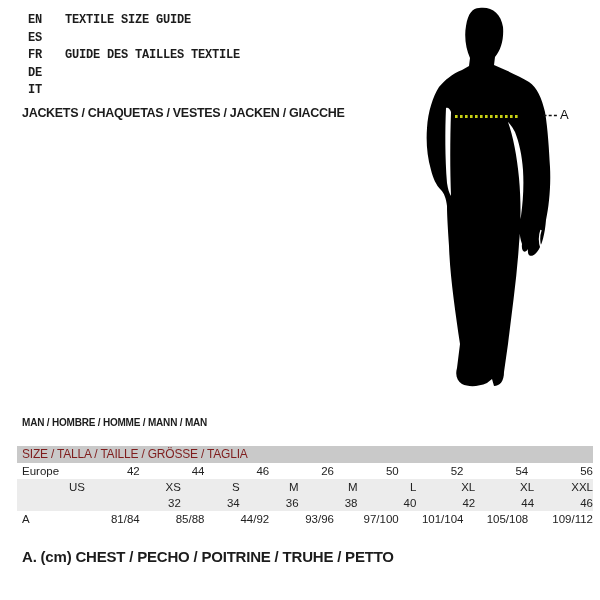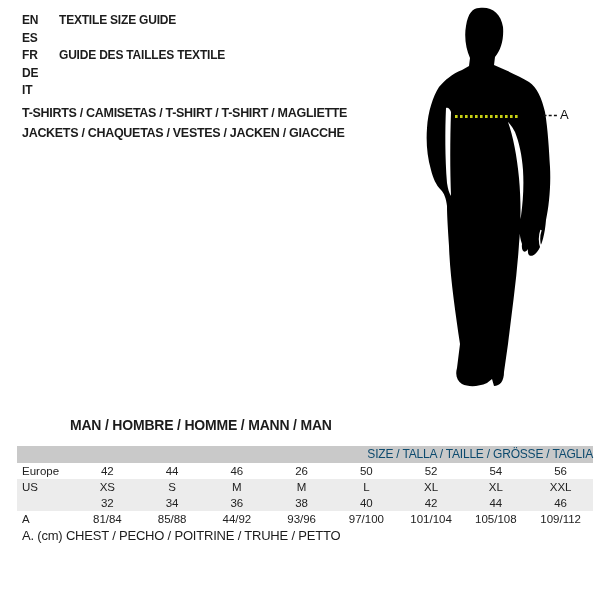--- a/index.html
+++ b/index.html
@@ -5,65 +5,63 @@
   html, body { margin: 0; padding: 0; }
   body {
     width: 600px; height: 600px;
     background: #ffffff;
     font-family: "Liberation Sans", sans-serif;
     color: #1c1c1c;
     position: relative;
     overflow: hidden;
   }
   .lang-list {
-    position: absolute; left: 22px; top: 12px;
+    position: absolute; left: 28px; top: 12px;
     font-weight: 700; font-size: 12px; letter-spacing: -0.2px;
-    line-height: 17.5px; white-space: nowrap;
+    line-height: 17.5px; white-space: nowrap; font-family: Liberation Mono, monospace;
   }
   .lang-row { display: flex; }
   .lang-code { width: 37px; }
   .categories {
     position: absolute; left: 22px; top: 104px;
     font-weight: 700; font-size: 12.5px; letter-spacing: -0.3px;
     line-height: 19.5px; white-space: nowrap;
   }
   .figure-wrap {
     position: absolute; left: 0; top: 0; width: 600px; height: 400px;
     pointer-events: none;
   }
   .figure-wrap svg { position: absolute; left: 0; top: 0; }
   .a-label {
     position: absolute; left: 560px; top: 107px;
     font-size: 13px; font-weight: 400; color: #111;
   }
   .gender-line {
     position: absolute; left: 22px; top: 417px;
-    font-weight: 700; font-size: 14px; letter-spacing: -0.2px;
+    font-weight: 700; font-size: 10px; letter-spacing: -0.2px;
     white-space: nowrap;
-    margin-left: 48px;
   }
   .size-table {
     position: absolute; left: 17px; top: 446px; width: 576px;
     font-size: 11.5px; color: #222;
   }
   .t-head {
     background: var(--header-bg, #c9c9c9);
     height: 17px; line-height: 17px;
     padding-left: 5px; box-sizing: border-box;
-    font-size: 12px; font-weight: 400; color: #0c4a6e;
+    font-size: 12px; font-weight: 400; color: #7f1d1d;
     letter-spacing: -0.2px;
-    text-align: right;
   }
   .trow { display: flex; height: 16px; line-height: 16px; }
-  .trow.shaded { background: var(--row-shade, #ececec); }
+  .trow.shaded { background: var(--row-shade, #ececec); padding-left: 47px; }
   .tlabel { width: 58px; padding-left: 5px; box-sizing: border-box; }
-  .tcell { flex: 1; text-align: center; }
+  .tcell { flex: 1; text-align: right; }
   .footnote {
-    position: absolute; left: 22px; top: 528px;
-    font-weight: 400; font-size: 13px; letter-spacing: -0.2px;
+    position: absolute; left: 22px; top: 548px;
+    font-weight: 700; font-size: 15px; letter-spacing: -0.2px;
     white-space: nowrap;
   }
 </style>
 </head>
 <body>
 
 <div class="lang-list" id="langList">
     <div class="lang-row">
       <span class="lang-code">EN</span>
       <span>TEXTILE SIZE GUIDE</span>
@@ -77,21 +75,20 @@
     </div>
     <div class="lang-row">
       <span class="lang-code">DE</span>
     </div>
     <div class="lang-row">
       <span class="lang-code">IT</span>
     </div>
   </div>
 
 <div class="categories">
-  <div>T-SHIRTS / CAMISETAS / T-SHIRT / T-SHIRT / MAGLIETTE</div>
   <div>JACKETS / CHAQUETAS / VESTES / JACKEN / GIACCHE</div>
 </div>
 
 <div class="figure-wrap">
   <svg width="600" height="400" viewBox="0 0 600 400">
     <path id="bodyPath" d="M 479 8
          C 491 6 501 13 503 27
          C 504 39 501 50 495 57
          L 494 65
          C 506 70 519 76 529 82

